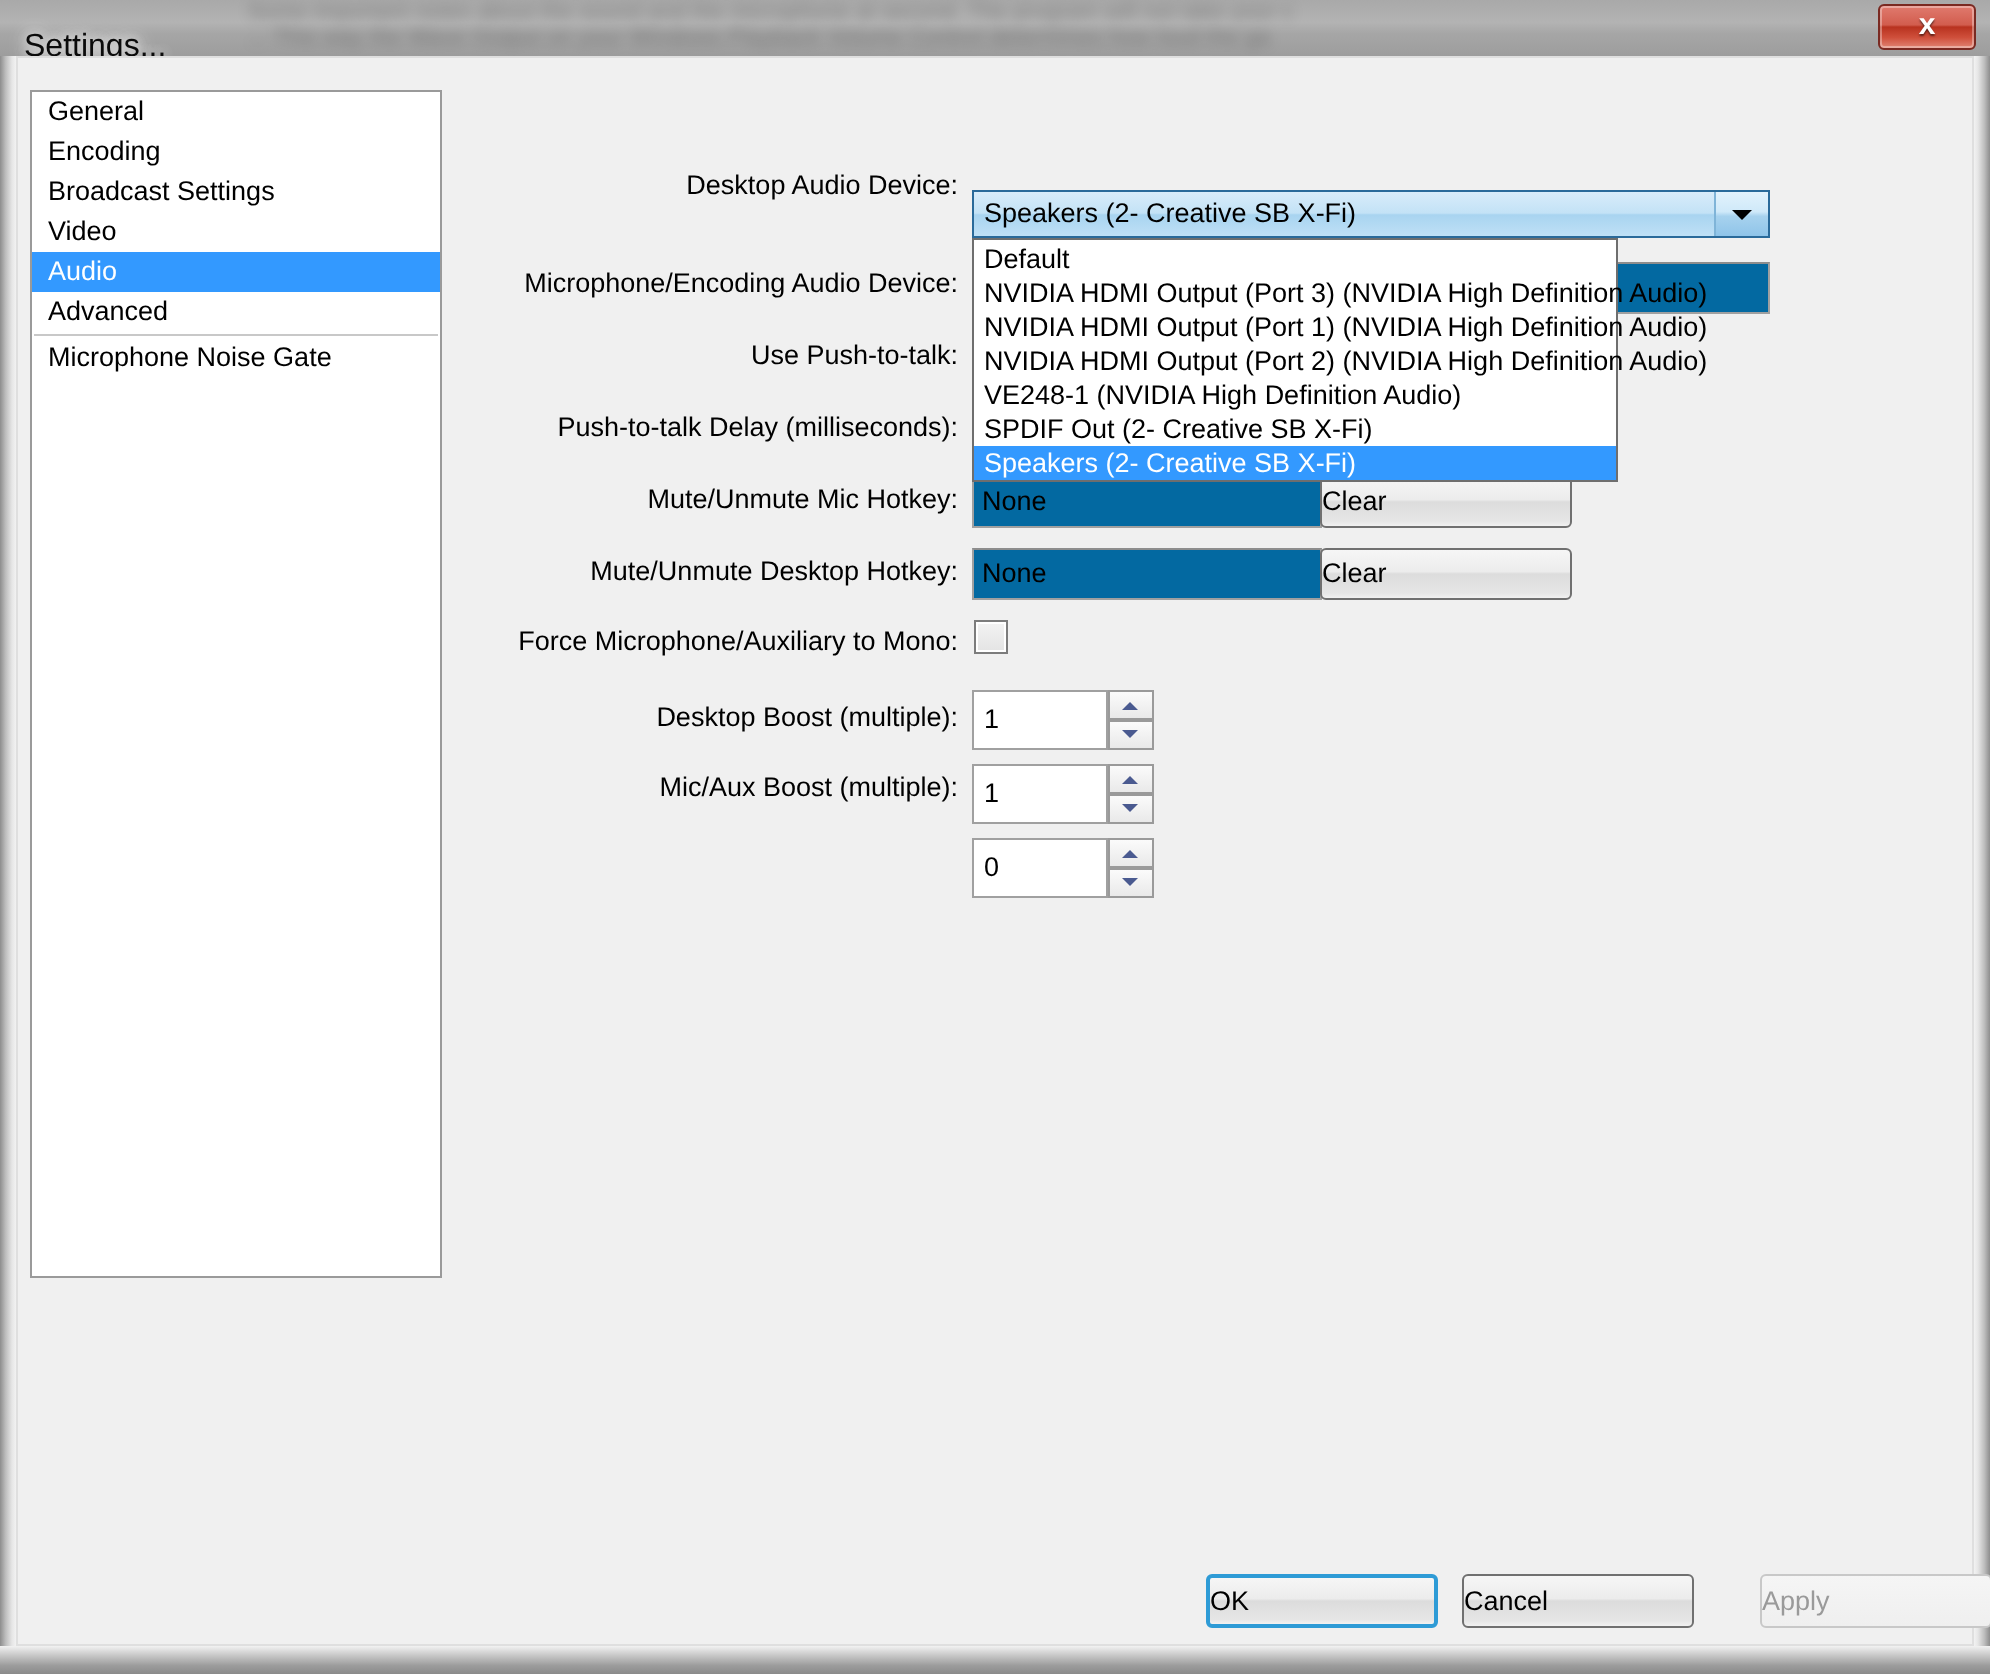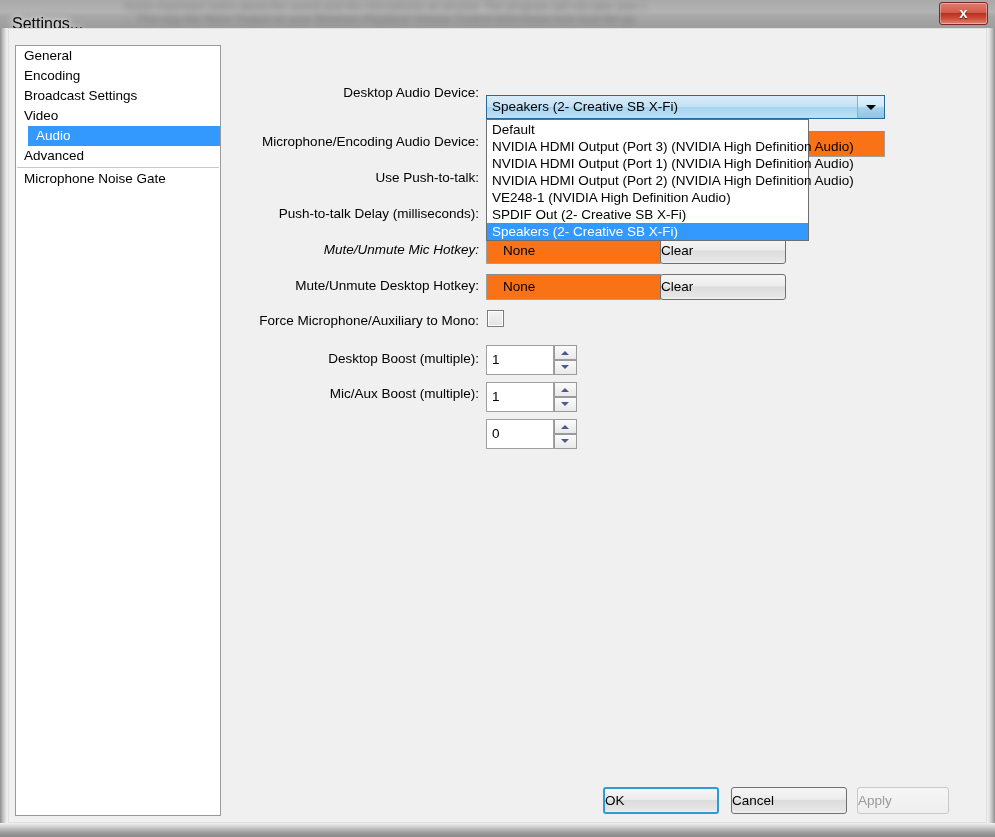--- a/index.html
+++ b/index.html
@@ -90,39 +90,38 @@
                  background: linear-gradient(to right, #8d8d8d, #bdbdbd 35%, #e6e6e6 75%, #f2f2f2);}
   #edge-right  { position:absolute; right:0;  top:28px; width:8px; height:795px;
                  background: linear-gradient(to left, #8d8d8d, #bdbdbd 35%, #e6e6e6 75%, #f2f2f2);}
   #edge-bottom { position:absolute; left:0; bottom:0; width:995px; height:14px;
                  background: linear-gradient(to bottom, #f2f2f2, #d8d8d8 20%, #9c9c9c 70%, #8a8a8a);}
 
   
   #sidebar {
     position: absolute;
     left: 6px; top: 16px;
-    width: 206px; height: 771px;
+    width: 206px; height: 594px;
     background: #ffffff;
     border: 1px solid #9a9a9a;
     box-sizing: border-box;
     overflow: hidden;
   }
   .side-item {
     height: 20px;
     line-height: 20px;
     padding-left: 8px;
     font-size: 13.5px;
     color: #000;
     white-space: nowrap;
     cursor: default;
   }
   .side-item.selected {
     background: #3399ff;
     color: #ffffff;
-    margin-left: 12px;
   }
   .side-sep {
     height: 1px;
     background: #c8c8c8;
     margin: 1px 1px 1px 1px;
   }
   .lbl-box {
     position: absolute;
     width: 470px;
     text-align: right;
@@ -189,27 +188,27 @@
   .dd-item.selected {
     background: #3399ff;
     color: #ffffff;
   }
 
   
   .tinput {
     position: absolute;
     box-sizing: border-box;
     height: 26px;
-    background: #f97316;
+    background: #0369a1;
     border: 1px solid #a0a0a0;
     border-top-color: #8d8d8d;
     font-size: 13.5px;
     color: #000;
     line-height: 24px;
-    padding-left: 16px;
+    padding-left: 4px;
     white-space: nowrap;
     overflow: hidden;
   }
 
   
   .btn {
     position: absolute;
     box-sizing: border-box;
     border: 1px solid #707070;
     border-radius: 3px;
@@ -317,21 +316,21 @@
         <div class="side-item nosel selected">Audio</div>
         <div class="side-item nosel">Advanced</div>
         <div class="side-sep"></div>
         <div class="side-item nosel">Microphone Noise Gate</div>
       </div>
 
     <div class="lbl-box" style="left:0px; top:56px;">Desktop Audio Device:</div>
     <div class="lbl-box" style="left:0px; top:105px;">Microphone/Encoding Audio Device:</div>
     <div class="lbl-box" style="left:0px; top:141px;">Use Push-to-talk:</div>
     <div class="lbl-box" style="left:0px; top:177px;">Push-to-talk Delay (milliseconds):</div>
-    <div class="lbl-box" style="left:0px; top:213px;font-style:italic;">Mute/Unmute Mic Hotkey:</div>
+    <div class="lbl-box" style="left:0px; top:213px;">Mute/Unmute Mic Hotkey:</div>
     <div class="lbl-box" style="left:0px; top:249px;">Mute/Unmute Desktop Hotkey:</div>
     <div class="lbl-box" style="left:0px; top:284px;">Force Microphone/Auxiliary to Mono:</div>
     <div class="lbl-box" style="left:0px; top:322px;">Desktop Boost (multiple):</div>
     <div class="lbl-box" style="left:0px; top:357px;">Mic/Aux Boost (multiple):</div>
 
     <div class="tinput" style="left:477px; top:102px; width:399px; height:26px;"></div>
     <div class="cbox" style="left:478px; top:138px;"></div>
     <div class="tinput" style="left:477px; top:172px; width:70px; height:26px;"></div>
 
     <div id="combo">
@@ -390,16 +389,16 @@
             <i></i>
           </div>
         <div class="spin-b down">
             <i></i>
           </div>
       </div>
     </div>
 
     <div class="btn default" style="left:594px; top:758px; width:116px; height:27px; line-height:23px;">OK</div>
     <div class="btn" style="left:722px; top:758px; width:116px; height:27px; line-height:25px;">Cancel</div>
-    <div class="btn disabled" style="left:848px; top:758px; width:92px; height:27px; line-height:25px;">Apply</div>
+    <div class="btn disabled" style="left:871px; top:758px; width:116px; height:27px; line-height:25px;">Apply</div>
 
   </div>
 </div>
 
 </body></html>

